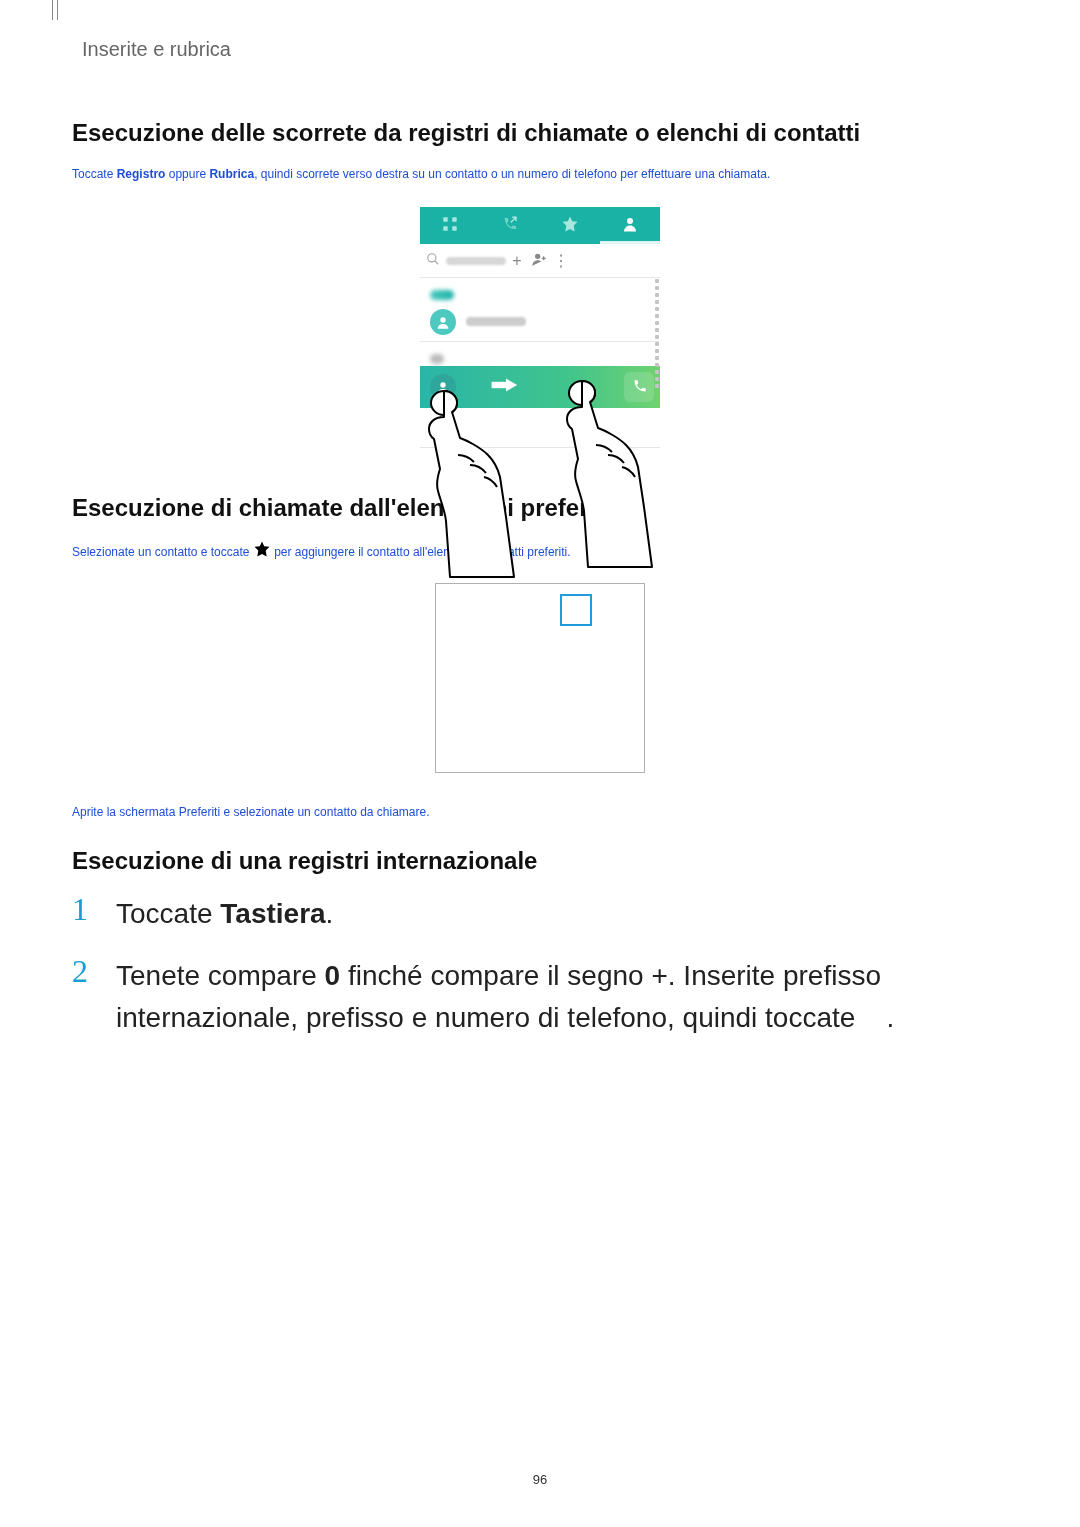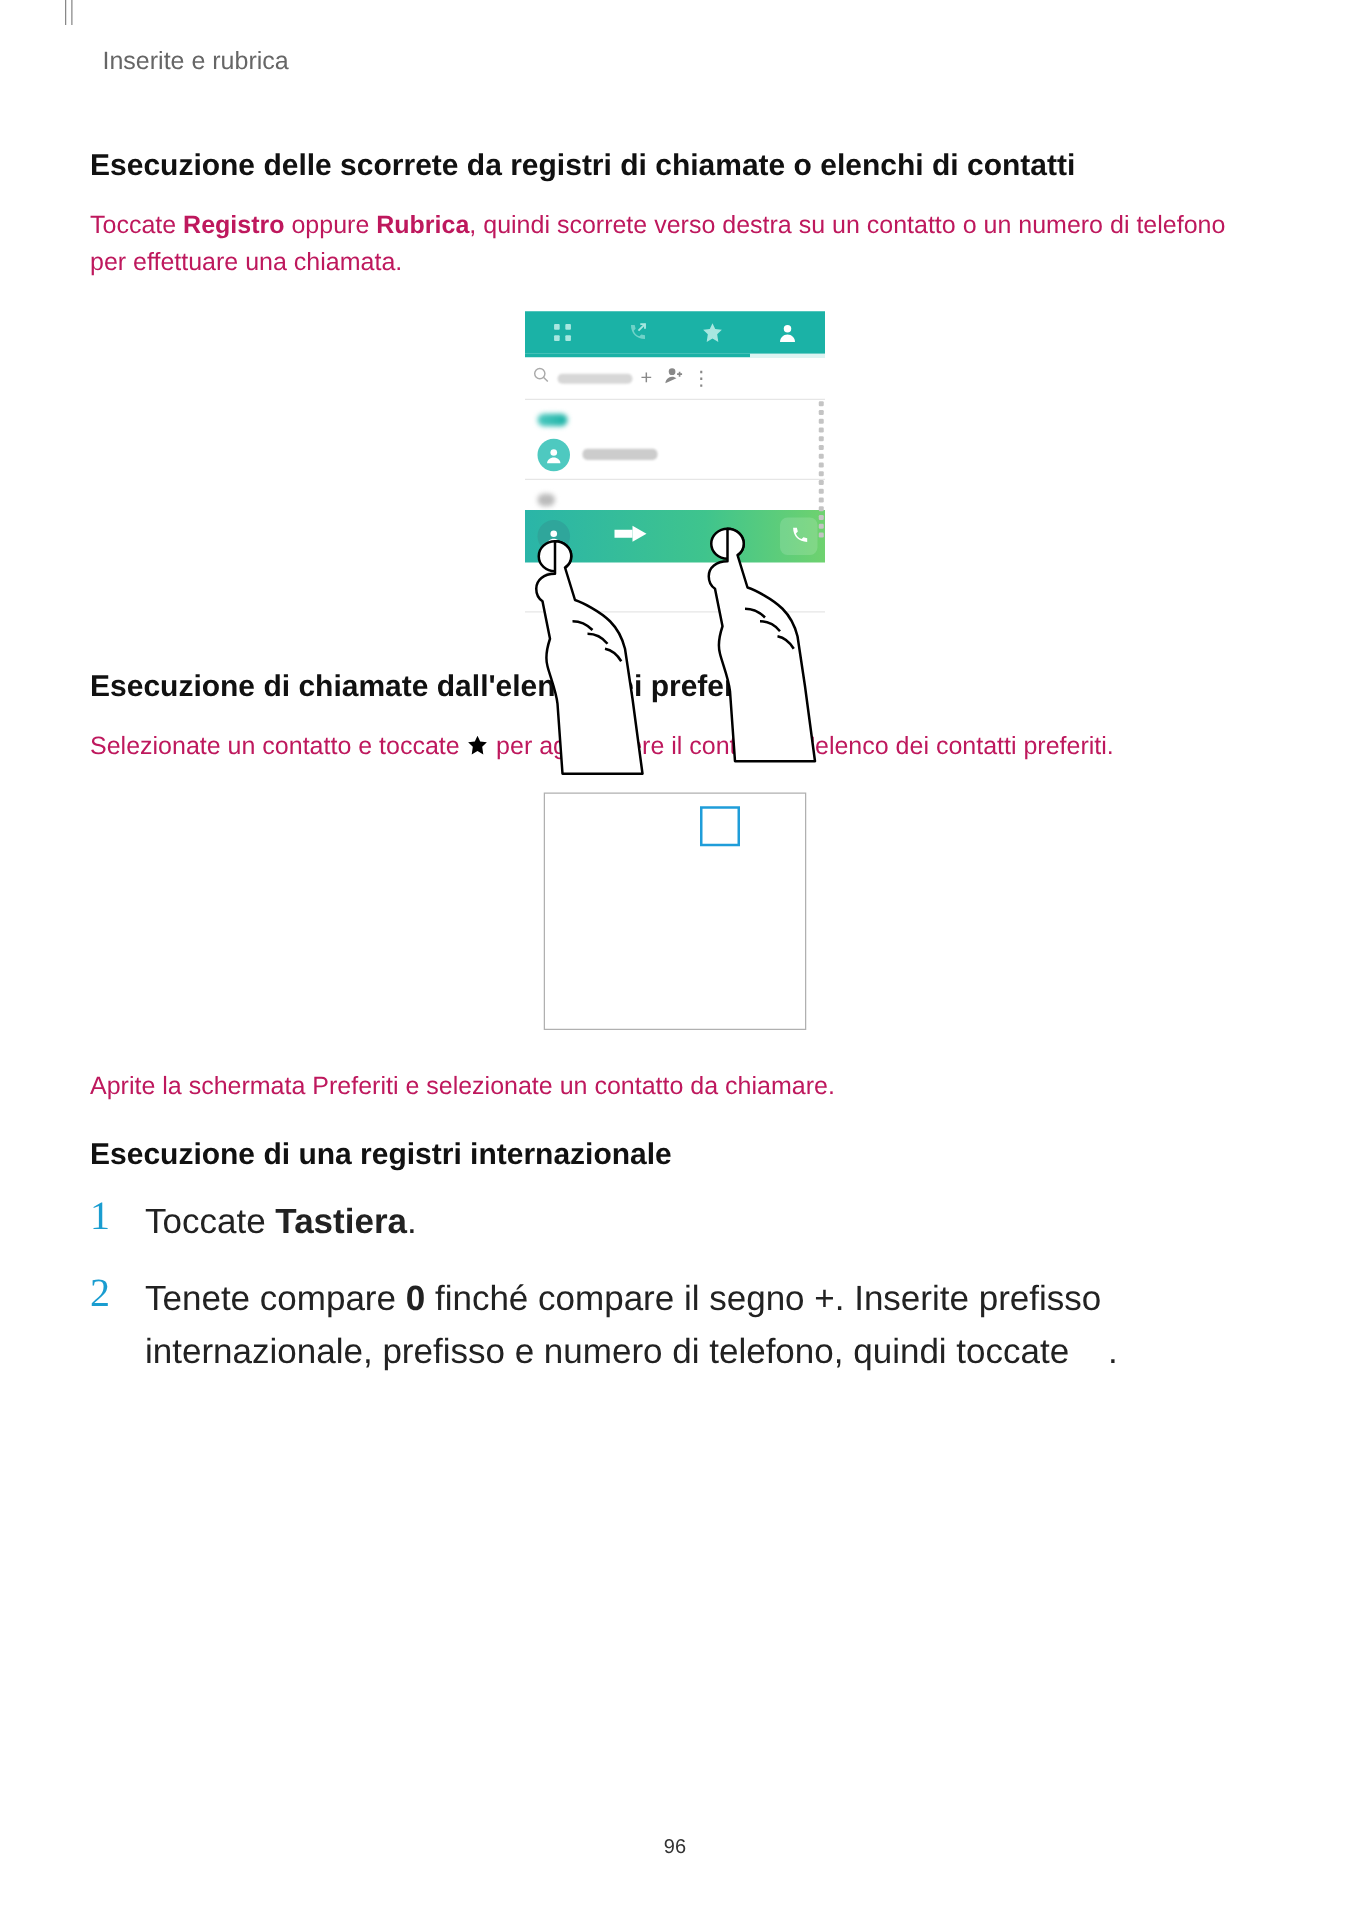--- a/index.html
+++ b/index.html
@@ -25,23 +25,23 @@
     margin-left: 10px;
     margin-bottom: 58px;
   }
   h2.section-heading {
     font-size: 24px;
     font-weight: 700;
     color: #111;
     margin-bottom: 18px;
   }
   p.body-text {
-    font-size: 20px;
+    font-size: 12px;
     line-height: 1.5;
-    color: #be185d;
+    color: #1d4ed8;
     margin-bottom: 18px;
   }
   p.body-text .bold { font-weight: 700; }
   .star-inline {
     display: inline-block;
     vertical-align: -2px;
   }
   
   .figure1-wrap {
     display: flex;
@@ -201,21 +201,21 @@
     font-size: 32px;
     color: #1a9dd0;
     font-weight: 400;
     font-family: Georgia, serif;
   }
   .page-number {
     position:absolute;
     bottom: 40px;
     left: 0; right: 0;
     text-align:center;
-    font-size: 16px;
+    font-size: 13px;
     color: #333;
   }
 </style>
 </head>
 <body>
 
 <div class="tab-bar"></div>
 
 <div class="page">
 

